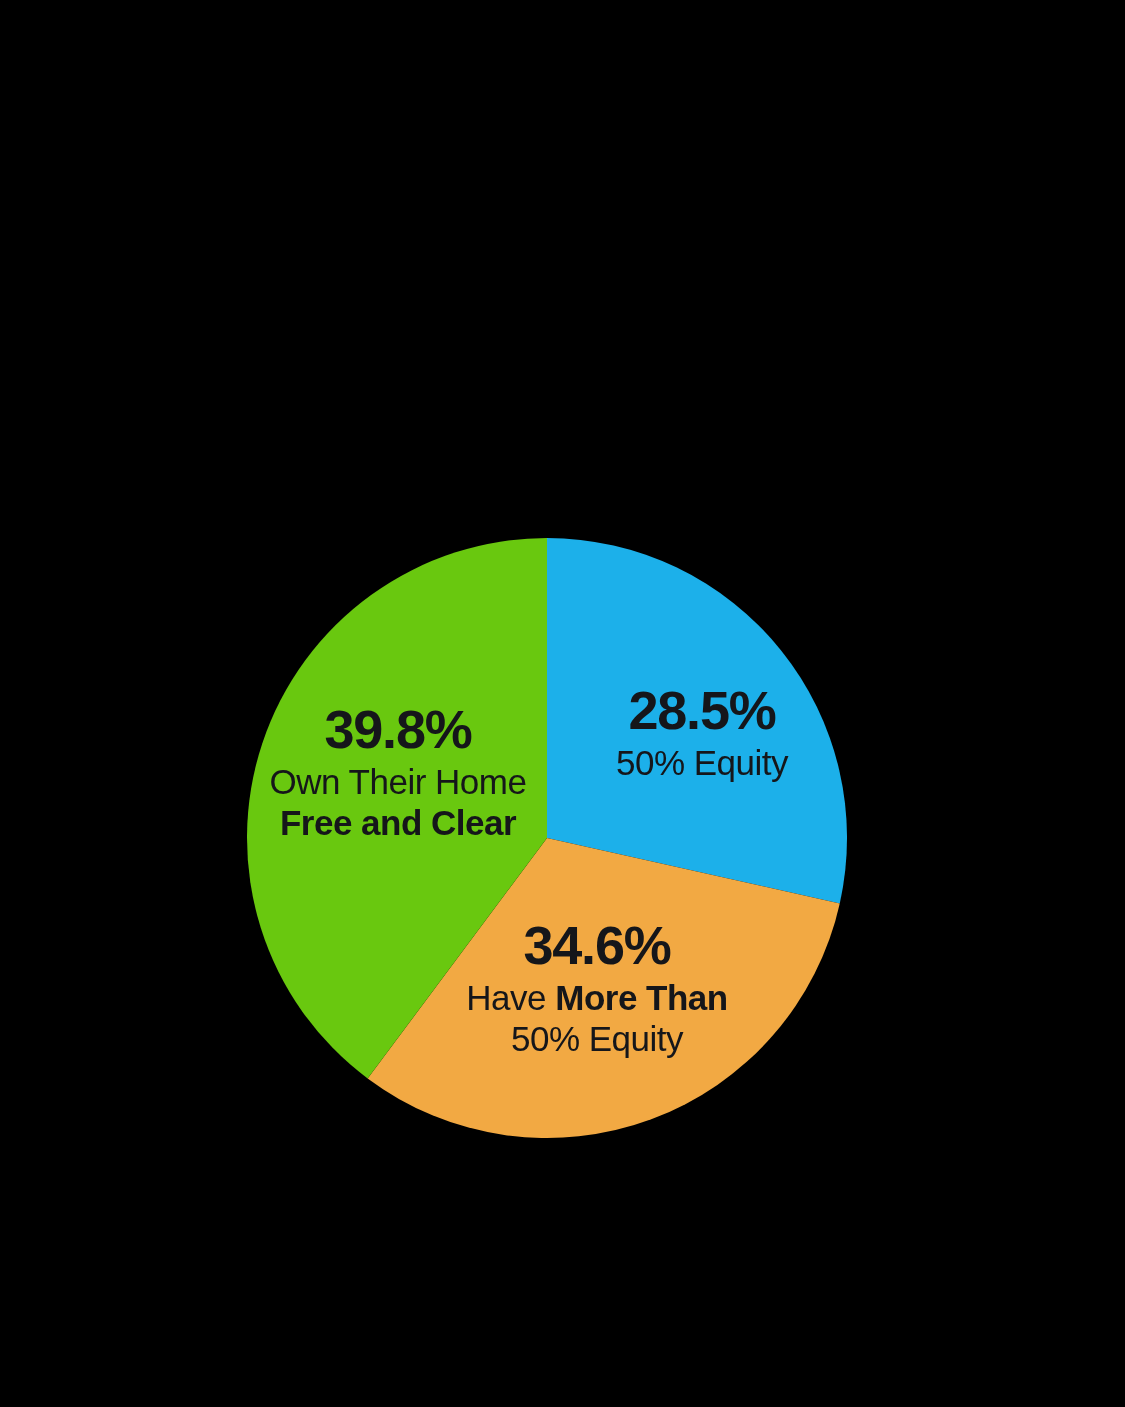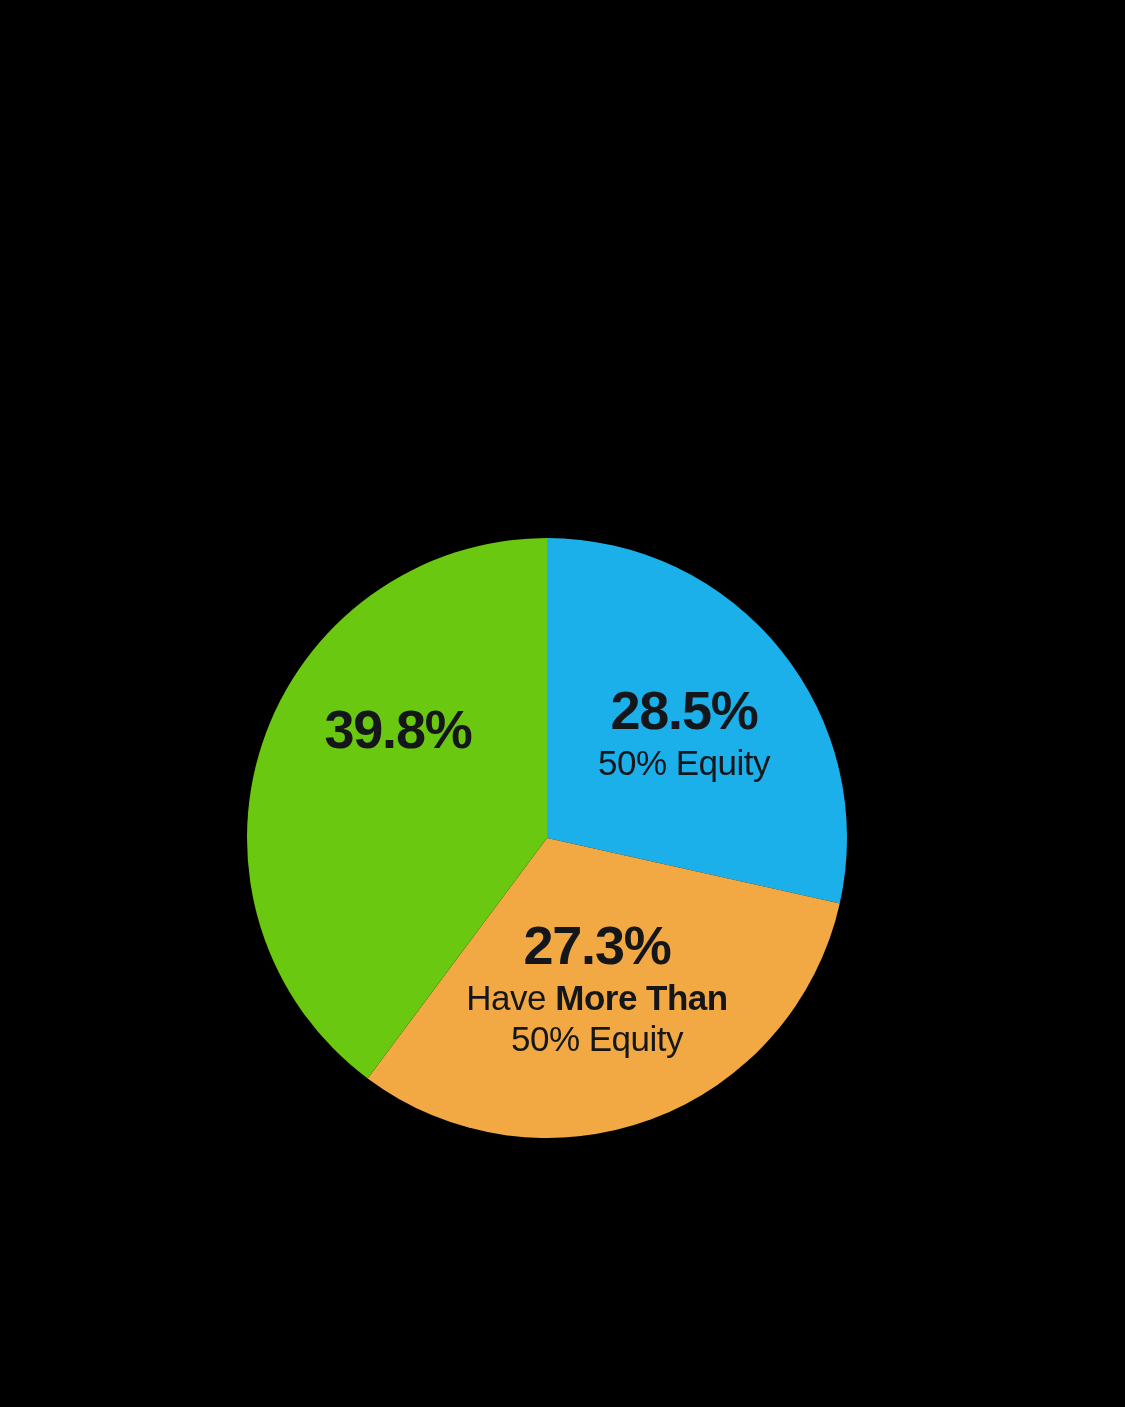--- a/index.html
+++ b/index.html
@@ -57,21 +57,21 @@
   .label-sub {
     font-size: 35px;
     font-weight: 400;
     letter-spacing: -0.5px;
     line-height: 1.2;
     display: block;
   }
 
   
   #label-blue {
-    left: 544px;
+    left: 562px;
     top: 683px;
     width: 280px;
   }
   #label-orange {
     left: 457px;
     top: 918px;
     width: 280px;
   }
   #label-green {
     left: 258px;
@@ -91,22 +91,24 @@
       <path d="M 547 838 L 367.63 1078.47 A 300 300 0 0 1 547.00 538.00 Z" fill="#69C80F"></path>
     </g>
   </svg>
 
   <div class="slice-label" id="label-blue">
     <span class="label-pct">28.5%</span>
     <span class="label-sub">50% Equity</span>
   </div>
 
   <div class="slice-label" id="label-orange">
-    <span class="label-pct">27.3%</span>
+    <span class="label-pct">34.6%</span>
     <span class="label-mid"><span>Have </span><span class="em">More Than</span></span>
     <span class="label-sub">50% Equity</span>
   </div>
 
   <div class="slice-label" id="label-green">
     <span class="label-pct">39.8%</span>
+    <span class="label-mid"><span>Own Their Home</span><span class="em"></span></span>
+    <span class="label-sub" style="font-weight:800;">Free and Clear</span>
   </div>
 
 </div>
 
 </body></html>

